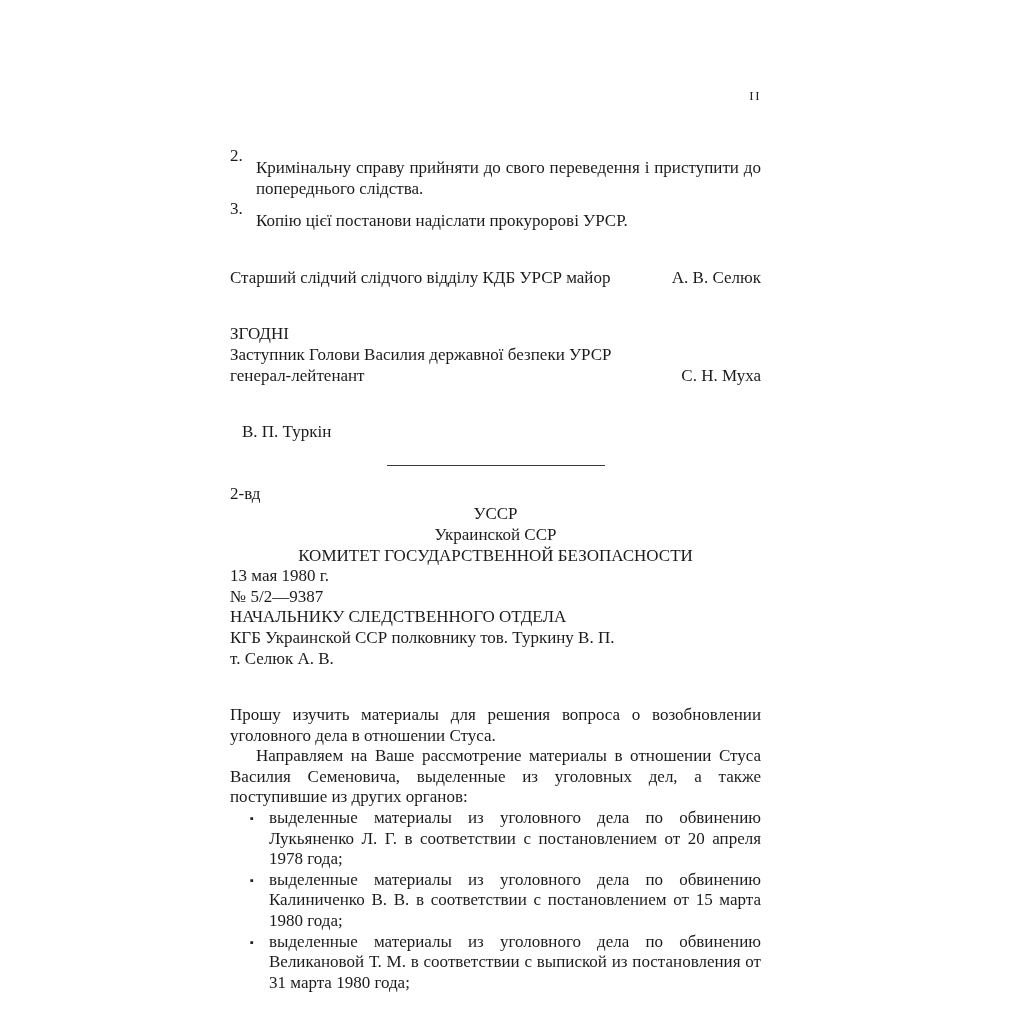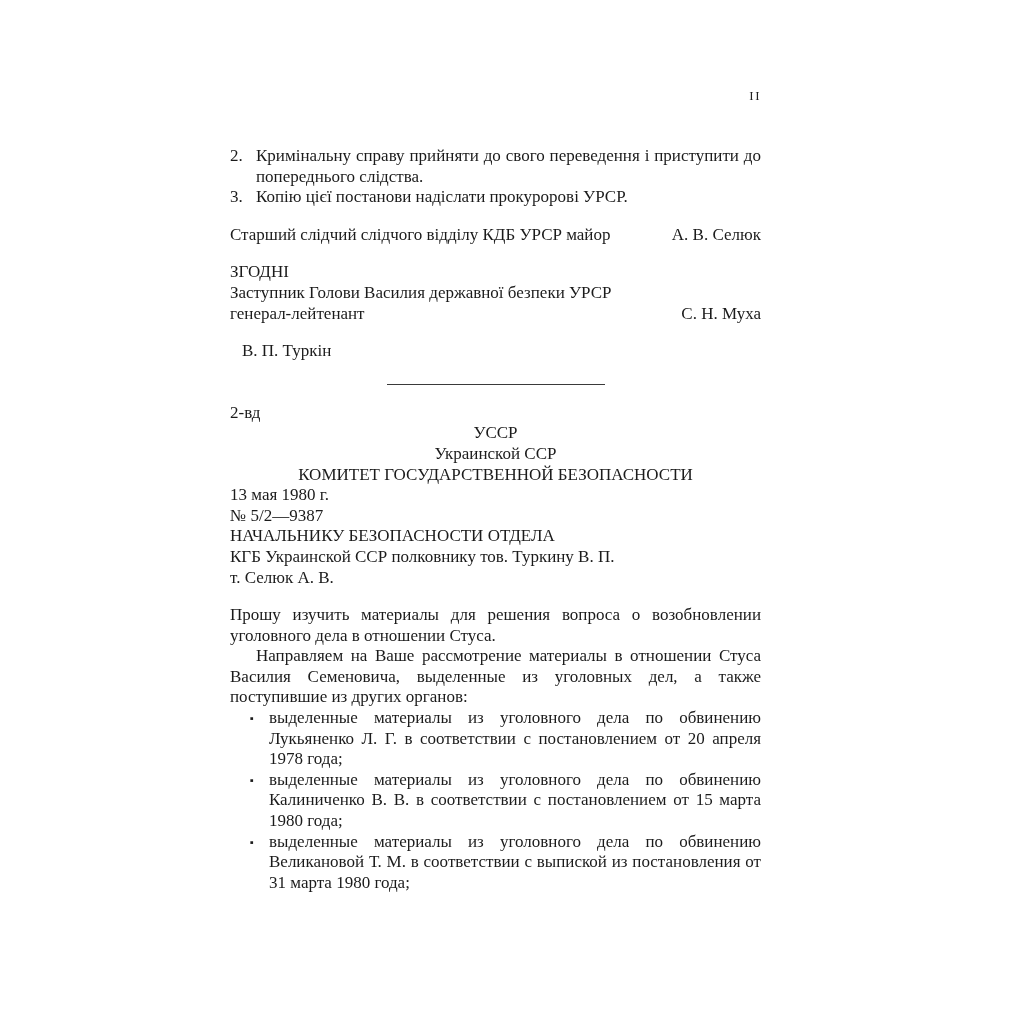--- a/index.html
+++ b/index.html
@@ -13,23 +13,23 @@
     text-align: right; font-size: 13px; letter-spacing: 1.5px; color: #222;
   }
 
   .column {
     position: absolute; left: 230px; top: 146px; width: 531px;
     font-size: 17px; line-height: 20.6px; color: #1b1b1b;
   }
 
   .list-item { display: flex; }
   .num { width: 26px; flex-shrink: 0; }
-  .txt { flex: 1; text-align: justify; }
+  .txt { flex: 1; text-align: justify; margin-top: 12px; }
 
-  .mt1 { margin-top: 17px; }
+  .mt1 { margin-top: 36px; }
 
   .sig-row { display: flex; justify-content: space-between; }
   .role { text-align: left; }
   .name { white-space: nowrap; padding-left: 12px; }
 
   .line { text-align: left; }
   .center { text-align: center; }
 
   .rule {
     width: 218px; height: 0;
@@ -84,21 +84,21 @@
 
     <div class="line">2-вд</div>
 
     <div class="center">УССР</div>
     <div class="center">Украинской ССР</div>
     <div class="center">КОМИТЕТ ГОСУДАРСТВЕННОЙ БЕЗОПАСНОСТИ</div>
 
     <div class="line">13 мая 1980 г.</div>
     <div class="line">№ 5/2—9387</div>
 
-    <div class="line">НАЧАЛЬНИКУ БЕЗОПАСНОСТИ ОТДЕЛА</div>
+    <div class="line">НАЧАЛЬНИКУ СЛЕДСТВЕННОГО ОТДЕЛА</div>
     <div class="line">КГБ Украинской ССР полковнику тов. Туркину В. П.</div>
     <div class="line">т. Селюк А. В.</div>
 
     <p class="para mt1">Прошу изучить материалы для решения вопроса о возобновлении уголовного дела в отношении Стуса.</p>
     <p class="para indent">Направляем на Ваше рассмотрение материалы в отношении Стуса Василия Семеновича, выделенные из уголовных дел, а также поступившие из других органов:</p>
 
     <div>
       <div class="bullet-item">
         <span class="bullet">▪</span>
         <span class="btxt">выделенные материалы из уголовного дела по обвинению Лукьяненко Л. Г. в соответствии с постановлением от 20 апреля 1978 года;</span>

